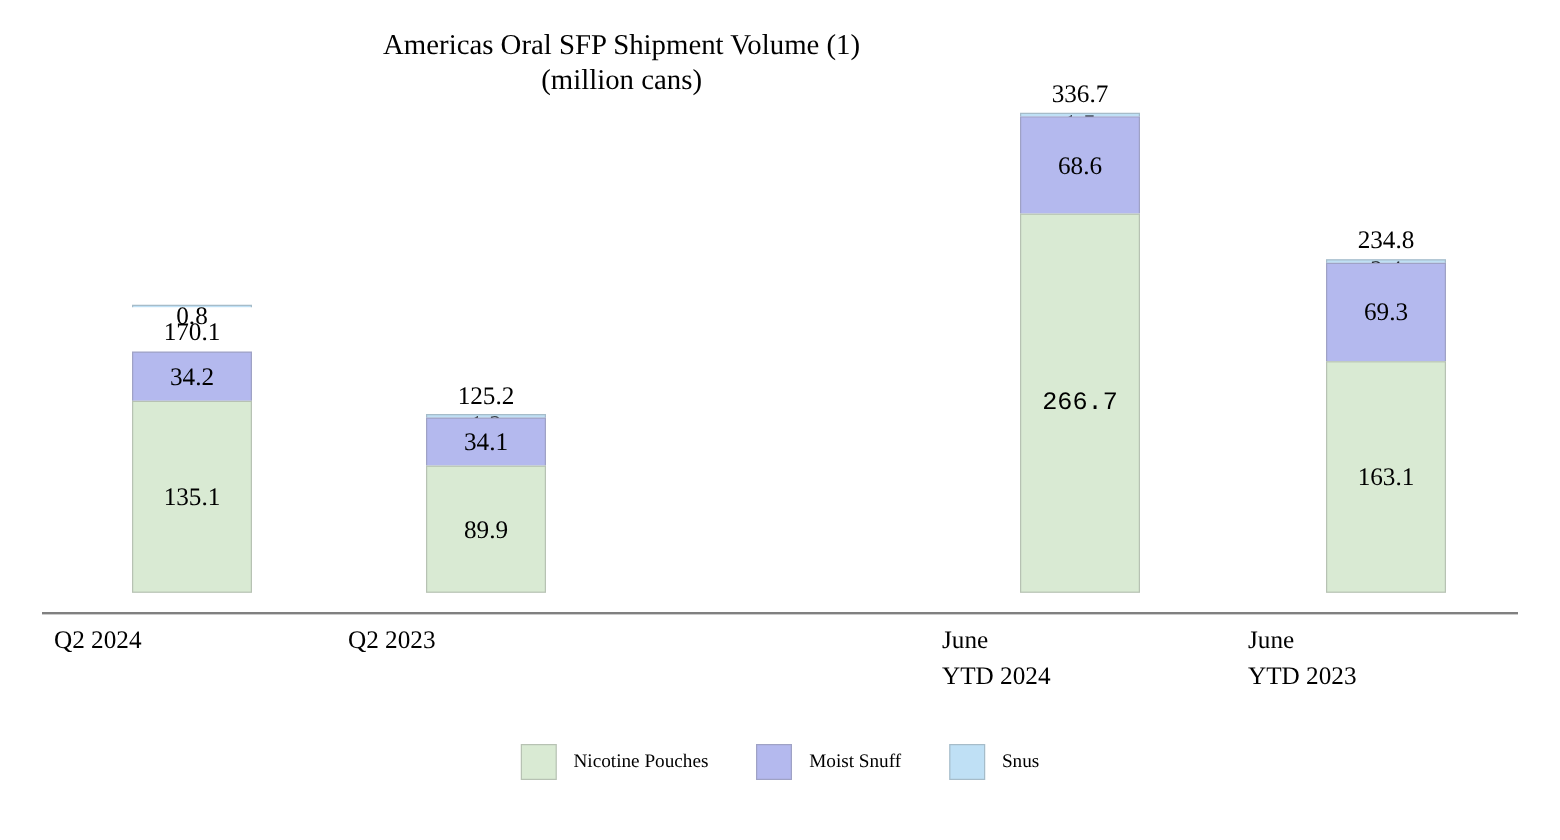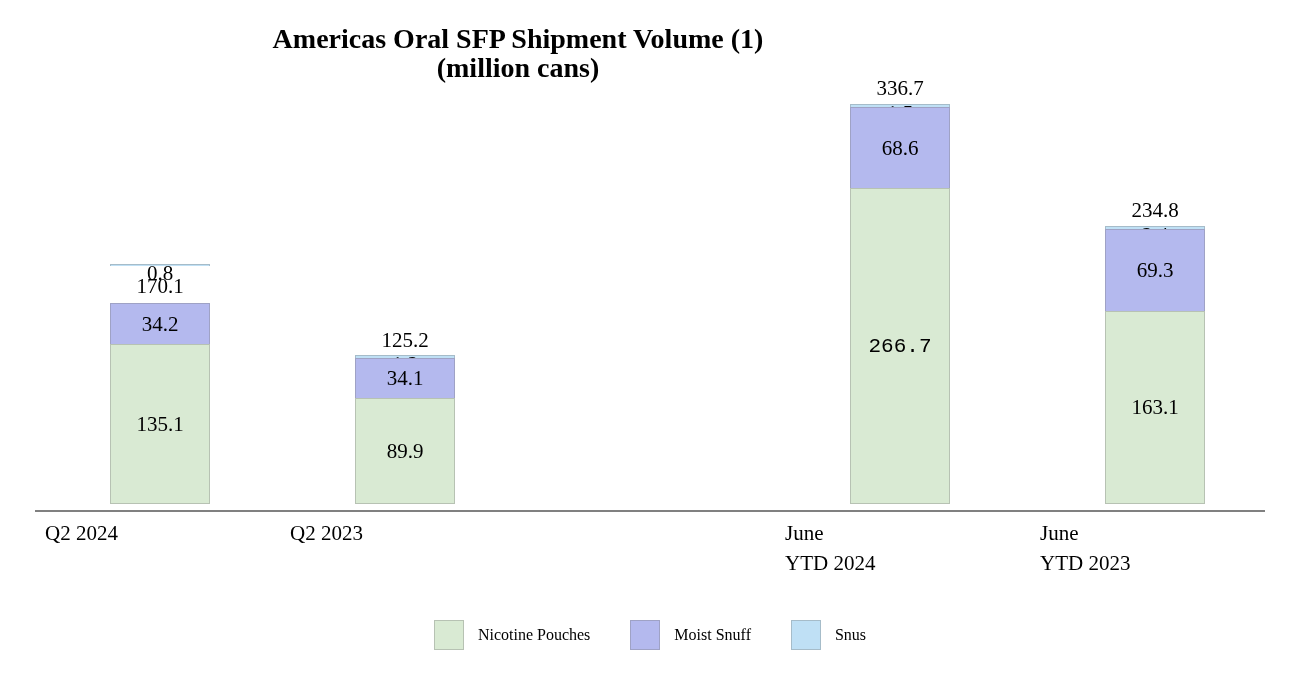--- a/index.html
+++ b/index.html
@@ -18,22 +18,22 @@
     position: relative;
     width: 1300px;
     height: 700px;
   }
   .title-block {
     position: absolute;
     top: 24px;
     left: 0;
     width: 1036px;
     text-align: center;
-    font-weight: bold;
-    font-size: 28px;
+    font-weight: normal;
+    font-size: 24px;
     line-height: 29px;
   }
   .title-line { display: block; }
 
   .plot {
     position: absolute;
     left: 35px;
     top: 110px;
     width: 1230px;
     height: 400px;
@@ -41,21 +41,21 @@
   .axis-line {
     position: absolute;
     left: 0;
     top: 400px;
     width: 1230px;
     height: 2px;
     background: #808080;
   }
   .bar-group {
     position: absolute;
-    bottom: 6px;
+    bottom: 16px;
     width: 100px;
   }
   .seg {
     position: relative;
     width: 100%;
     box-sizing: border-box;
     border: 1px solid rgba(120,120,120,0.35);
     border-bottom: none;
     display: flex;
     align-items: center;

